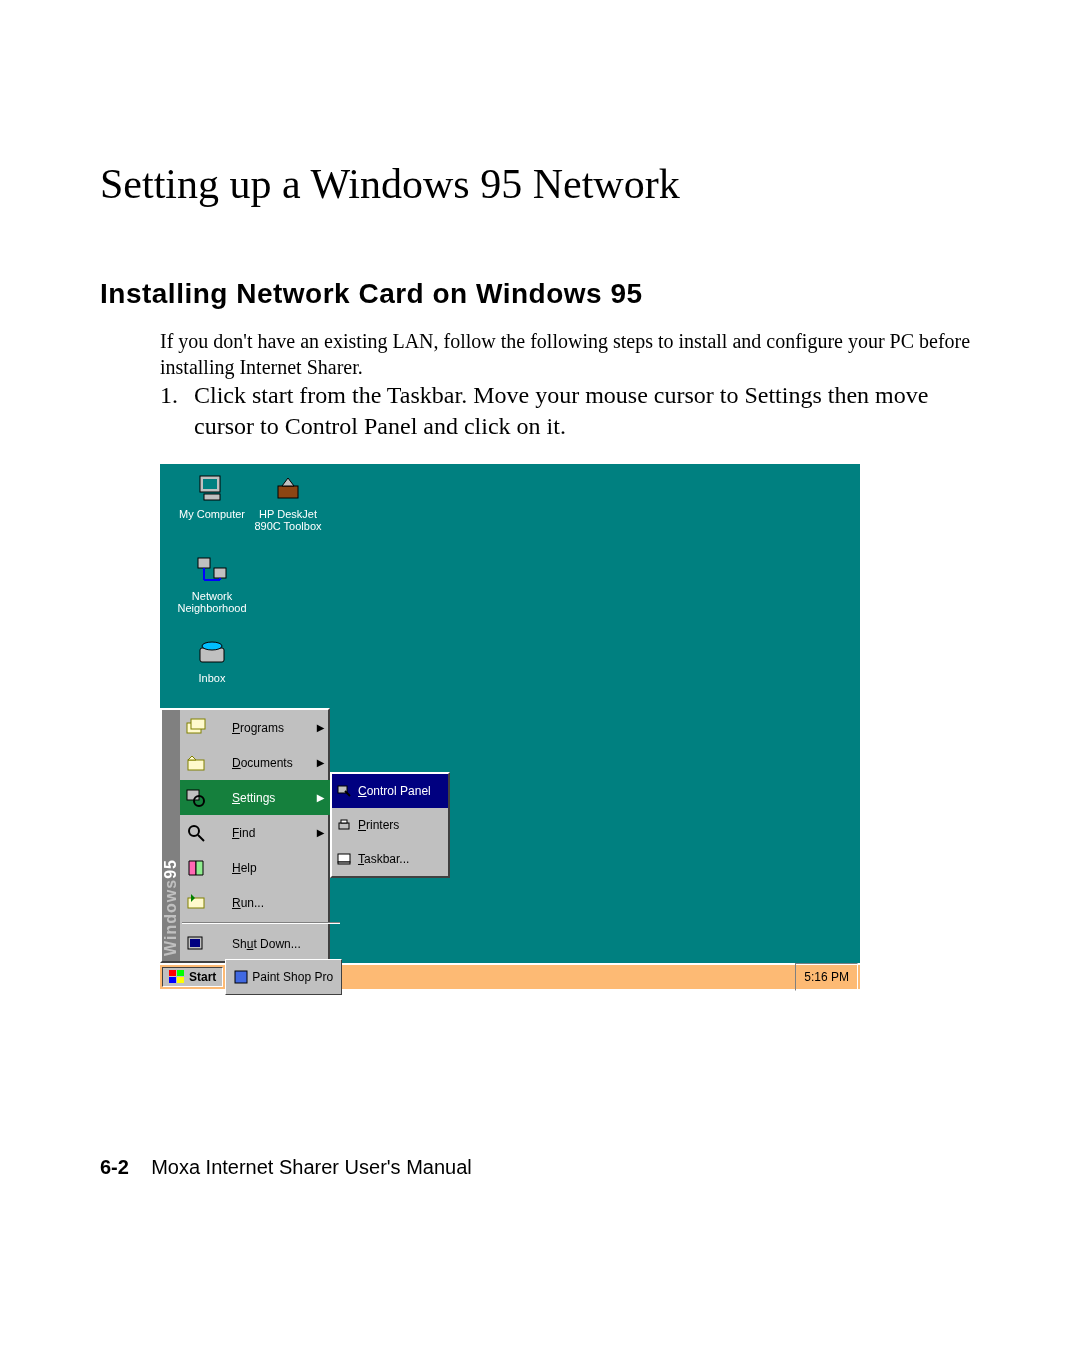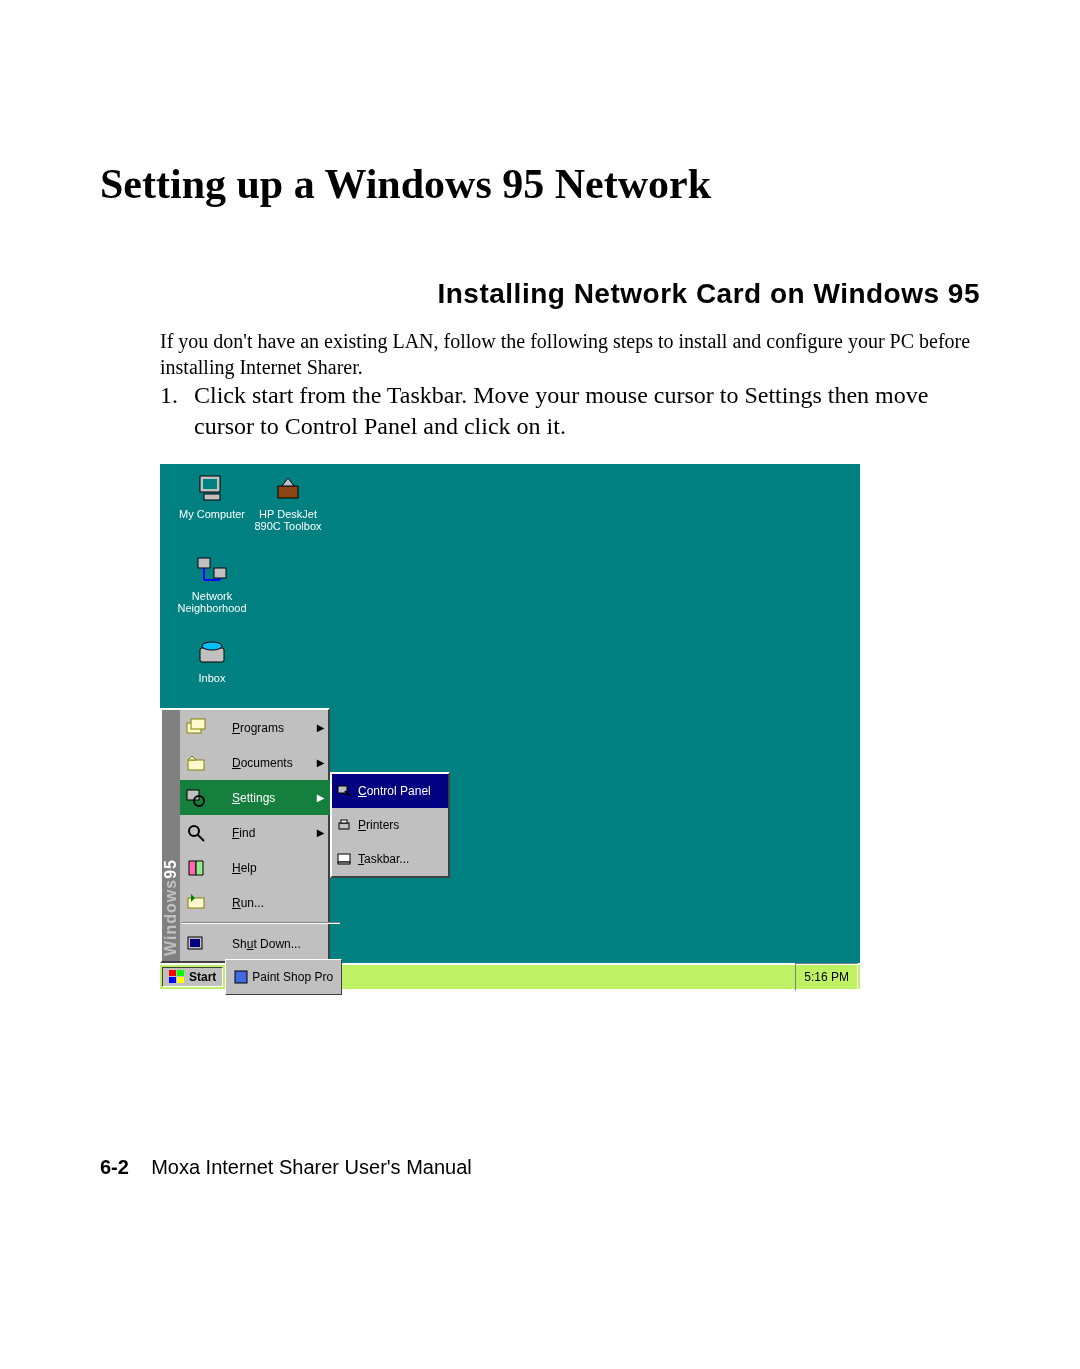--- a/index.html
+++ b/index.html
@@ -7,30 +7,29 @@
     width: 1080px;
     height: 1369px;
     background: #ffffff;
     font-family: "Times New Roman", Times, serif;
     color: #000;
     padding: 160px 100px 0 100px;
     position: relative;
   }
   .page-title {
     font-size: 42px;
-    font-weight: bold;
+    font-weight: normal;
     margin-bottom: 70px;
   }
   .subheading {
     font-family: Arial, Helvetica, sans-serif;
     font-size: 28px;
     color: #000;
     margin-bottom: 18px;
     letter-spacing: 0.5px;
-    text-align: right;
   }
   .body-text {
     font-size: 20px;
     line-height: 1.3;
     margin-left: 60px;
   }
   .step-row {
     display: flex;
     font-size: 24px;
     line-height: 1.3;
@@ -148,21 +147,21 @@
     font-size: 12px;
   }
   .sub-item.hi { background: #000080; color: #fff; }
   .sub-item .si-icon { width: 16px; height: 16px; display:flex; align-items:center; justify-content:center; flex-shrink:0; }
 
   
   .taskbar {
     position: absolute;
     left: 0; right: 0; bottom: 0;
     height: 26px;
-    background: #bef264;
+    background: #fdba74;
     border-top: 2px solid #fff;
     display: flex;
     align-items: center;
     padding: 0 2px;
     color: #000;
     gap: 2px;
   }
   .start-btn {
     height: 20px;
     display: flex;

